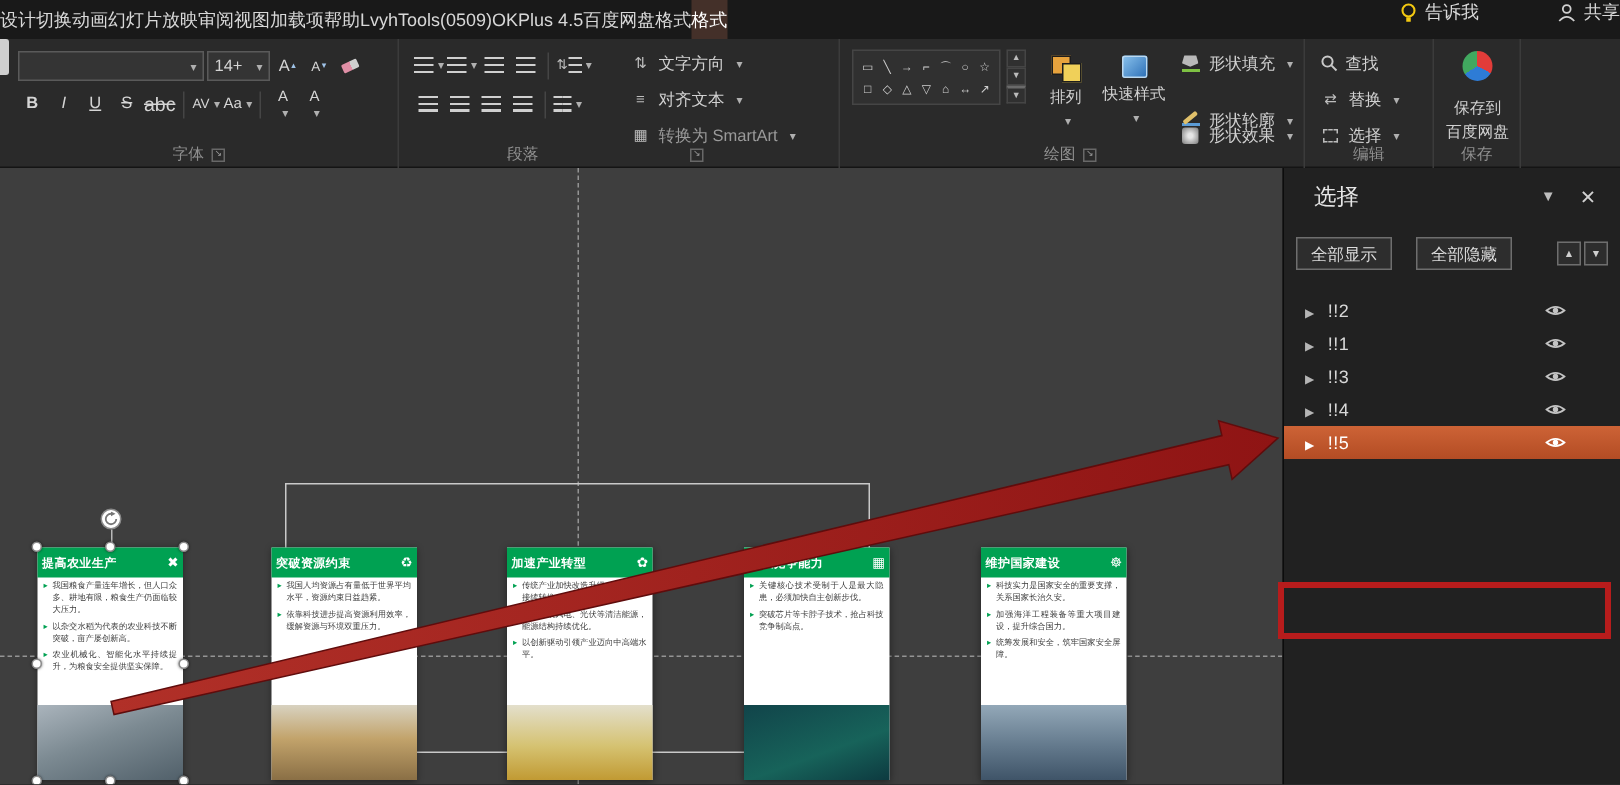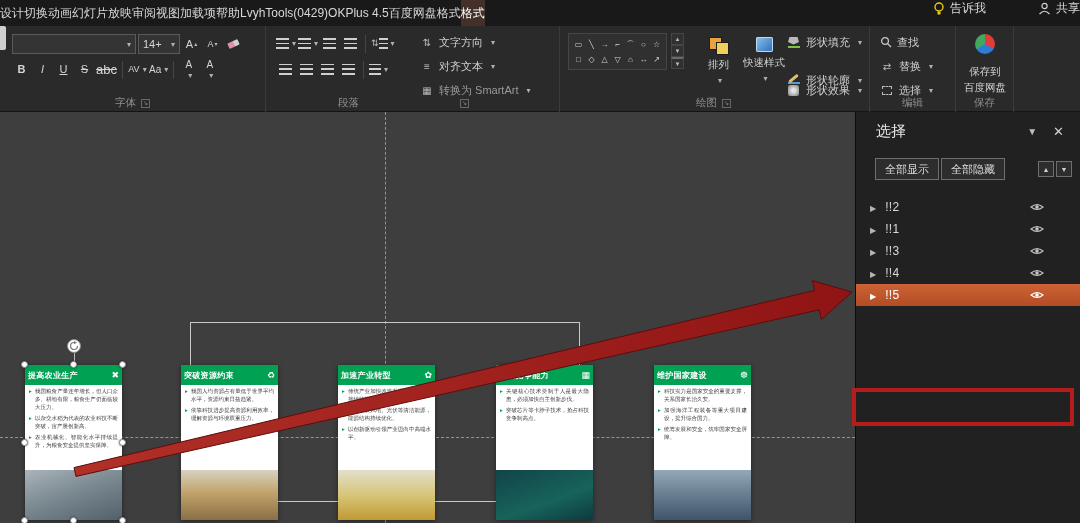--- a/index.html
+++ b/index.html
@@ -72,21 +72,21 @@
   .hd{position:absolute;width:7px;height:7px;border-radius:50%;background:#fff;border:1px solid #8a8a8a;box-shadow:0 0 2px rgba(0,0,0,.6);z-index:4}
   .rot-stem{position:absolute;left:50%;top:-12px;width:1px;height:12px;background:#b9b9b9;z-index:4}
   .rot{position:absolute;left:50%;top:-26px;transform:translateX(-50%);width:14px;height:14px;border-radius:50%;background:#fff;border:1px solid #8a8a8a;display:flex;align-items:center;justify-content:center;z-index:4}
 
   
   .pane{position:absolute;left:855px;top:112px;right:0;bottom:0;background:#212121;border-left:1px solid #0c0c0c;z-index:5}
   .pane-title-row{position:absolute;top:10px;left:20px;right:10px;display:flex;align-items:center}
   .pane-title{color:#e6e6e6;font-size:15px}
   .pane-caret{margin-left:auto;color:#bdbdbd;font-size:10px;padding:0 10px}
   .pane-close{color:#d2d2d2;font-size:13px;padding:0 6px}
-  .pane-btns{position:absolute;top:46px;left:19px;display:flex;gap:2px}
+  .pane-btns{position:absolute;top:46px;left:8px;display:flex;gap:16px}
   .pbtn{height:22px;padding:0 9px;background:#2d2d2d;border:1px solid #6e6e6e;color:#dcdcdc;font-size:11px;display:flex;align-items:center}
   .updn{position:absolute;top:49px;right:8px;display:flex;gap:2px}
   .udbtn{width:16px;height:16px;border:1px solid #6e6e6e;background:#2d2d2d;color:#cfcfcf;font-size:7px;display:flex;align-items:center;justify-content:center}
   .plist{position:absolute;top:84px;left:0;right:0}
   .prow{display:flex;align-items:center;height:22px;padding-left:14px;color:#d8d8d8;font-size:12px}
   .tri::before{content:"▶";color:#b5b5b5;font-size:8px}
   .tri{margin-right:9px}
   .plabel{letter-spacing:.3px}
   .eye{margin-left:auto;margin-right:36px;color:#c3c3c3;display:flex}
   .prow.hl{background:linear-gradient(180deg,#cd6336,#b34c24);color:#fff}
@@ -104,21 +104,21 @@
 
   <div class="menubar">
     <span class="menu-item">设计</span>
     <span class="menu-item">切换</span>
     <span class="menu-item">动画</span>
     <span class="menu-item">幻灯片放映</span>
     <span class="menu-item">审阅</span>
     <span class="menu-item">视图</span>
     <span class="menu-item">加载项</span>
     <span class="menu-item">帮助</span>
-    <span class="menu-item">LvyhTools(0429)</span>
+    <span class="menu-item">LvyhTools(0509)</span>
     <span class="menu-item">OKPlus 4.5</span>
     <span class="menu-item">百度网盘</span>
     <span class="menu-item">格式</span>
     <span class="menu-item active">格式</span>
     <div class="menu-right">
       <span class="menu-item">
         <svg width="12" height="14" viewBox="0 0 12 14">
             <circle cx="6" cy="5" r="4" fill="none" stroke="#f2c811" stroke-width="1.4"></circle>
             <rect x="4.5" y="9.5" width="3" height="3" fill="#f2c811"></rect>
           </svg>
@@ -262,21 +262,21 @@
           <span class="gcell">▽</span>
           <span class="gcell">⌂</span>
           <span class="gcell">↔</span>
           <span class="gcell">↗</span>
         </div>
         <div class="scrollcol">
           <span class="scb">▲</span>
           <span class="scb">▼</span>
           <span class="scb" style="border-top:2px solid #6a6a6a">▼</span>
         </div>
-        <div class="bigbtn dd" style="margin-left:22px;margin-top:4px">
+        <div class="bigbtn dd" style="margin-left:14px;margin-top:4px">
           <span class="arrange-ic"></span>
           <span>排列</span>
         </div>
         <div class="bigbtn dd" style="margin-left:12px;margin-top:4px">
           <span class="qs-ic"></span>
           <span>快速样式</span>
         </div>
       </div>
       <div class="stack dd" style="left:222px;top:6px">
           <span class="icw">

